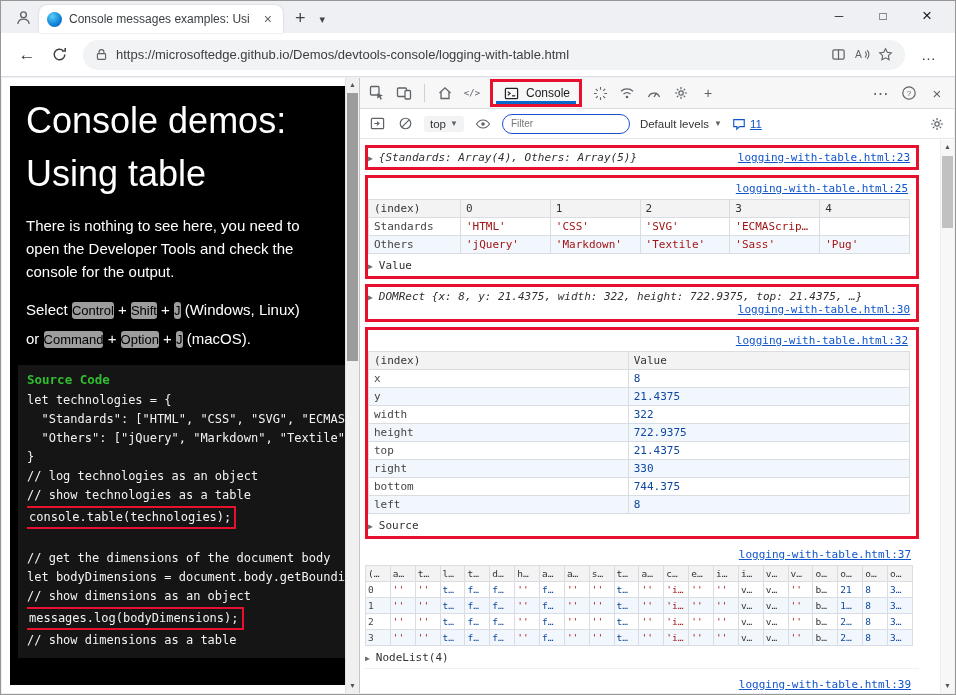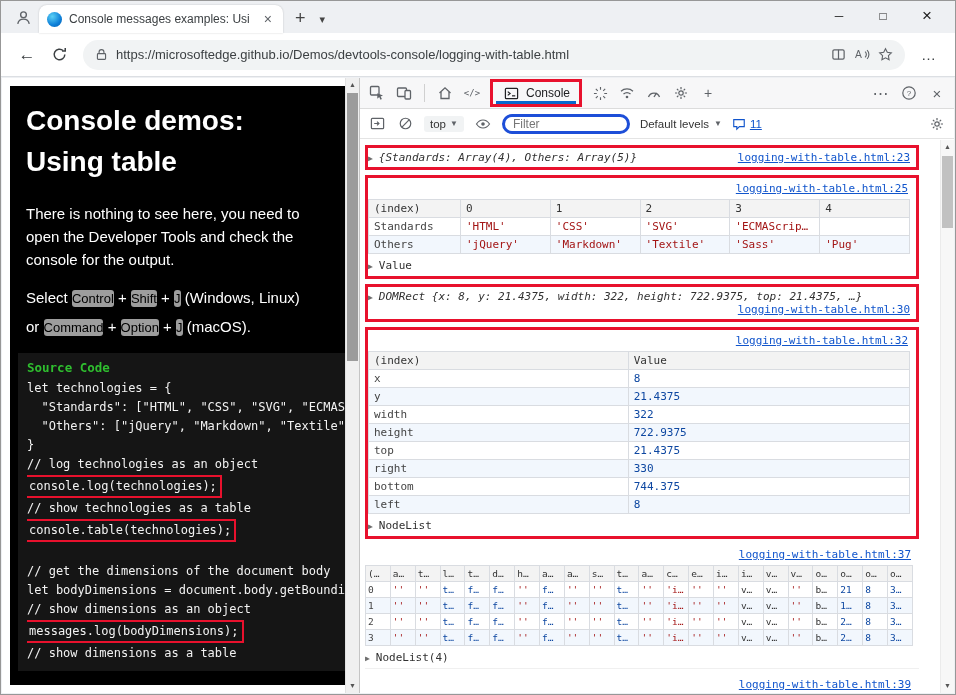--- a/index.html
+++ b/index.html
@@ -26,22 +26,22 @@
   .url { flex:1; font-size:13px; color:#3c4043; white-space:nowrap; overflow:hidden; }
   .addr-ico { color:#5f6368; display:flex; flex:none; }
   .more { font-size:15px; color:#3c4043; letter-spacing:1px; width:32px; text-align:center; }
 
   
   .content { position:absolute; top:77px; left:1px; right:1px; bottom:1px; display:flex; }
 
   
   .page { width:357px; position:relative; background:#fff; flex:none; }
   .page-black { position:absolute; left:8px; right:14px; top:8px; bottom:8px; background:#000; color:#fff; overflow:hidden; }
-  .heading { font-size:28px; font-weight:bold; line-height:41px; margin:14px 16px 0 16px; }
-  .heading + .heading { margin-top:0; }
+  .heading { font-size:36px; font-weight:normal; line-height:41px; margin:14px 16px 0 16px; }
+  .heading + .heading { margin-top:12px; }
   .para { font-size:15px; line-height:23px; margin:20px 16px 0 16px; }
   .shortcut { font-size:15px; line-height:28px; margin:13px 16px 0 16px; }
   .key { background:#9d9d9d; color:#000; border-radius:3px; padding:1px 0; font-size:13px; }
   .code { background:#151515; margin:11px 0 0 8px; padding:7px 0 8px 9px; }
   .code-title { color:#2fbe2f; font-family:"DejaVu Sans Mono", monospace; font-size:12.5px; font-weight:bold; margin-bottom:4px; }
   .codeline { font-family:"DejaVu Sans Mono", monospace; font-size:12px; line-height:19px; min-height:19px; white-space:pre; color:#f2f2f2; overflow:hidden; }
   .codebox { display:inline-block; border:2px solid #e8112d; padding:0 3px; margin:1px 0 1px -3px; }
   .page-scroll { position:absolute; top:0; right:0; bottom:0; width:14px; background:#f0f0f0; border-left:1px solid #e2e2e2; }
   .sc-arrow { position:absolute; left:0; width:13px; height:14px; text-align:center; font-size:7px; color:#555; line-height:14px; }
   .sc-up { top:0; } .sc-down { bottom:0; }
@@ -53,21 +53,21 @@
   .ico { width:18px; height:18px; display:flex; align-items:center; justify-content:center; flex:none; }
   .dt-sep { width:1px; height:18px; background:#d0d0d0; margin:0 2px; }
   .dt-tab { position:relative; display:flex; align-items:center; gap:6px; height:28px; padding:0 9px; border:3px solid #e8112d; color:#202124; font-size:12px; background:#f7f7f8; }
   .dt-underline { position:absolute; left:3px; right:3px; bottom:0; height:3px; background:#0868ce; }
   .dt-right { margin-left:auto; display:flex; align-items:center; gap:10px; }
   .code-tab-glyph { font-family:"DejaVu Sans Mono", monospace; font-size:9px; }
 
   .console-toolbar { height:30px; display:flex; align-items:center; padding:0 8px; gap:10px; border-bottom:1px solid #e4e4e4; color:#5f6368; background:#fff; }
   .ctx-dd { display:flex; align-items:center; gap:4px; background:#f1f3f4; border-radius:3px; padding:2px 6px; font-size:11.5px; color:#333; }
   .caret { font-size:8px; color:#5f6368; }
-  .filter { width:128px; height:20px; border:3px solid #1d4ed8; border-radius:10px; padding:0 8px; font-size:12px; color:#333; font-family:"Liberation Sans", sans-serif; }
+  .filter { width:128px; height:20px; border:1px solid #1d4ed8; border-radius:10px; padding:0 8px; font-size:10px; color:#333; font-family:"Liberation Sans", sans-serif; }
   .filter::placeholder { color:#767676; }
   .levels { display:flex; align-items:center; gap:5px; font-size:11.5px; color:#333; }
   .badge { display:flex; align-items:center; gap:4px; color:#1155cc; font-size:11.5px;text-decoration:underline; }
   .ct-gear { margin-left:auto; }
 
   
   .console-out { position:absolute; top:62px; left:5px; right:35px; bottom:0; padding-top:4px; font-family:"DejaVu Sans Mono", monospace; font-size:11px; color:#303030; overflow:hidden; }
   .msg { position:relative; padding:3px 6px 3px 0; border-bottom:1px solid #f0f0f0; overflow:hidden; }
   .redbox-msg { border:3px solid #e8112d; margin:1px 0 5px 0; }
   .tri { color:#6e6e6e; font-size:8px; margin-right:6px; }
@@ -188,21 +188,20 @@
           <span>(macOS).</span>
         </div>
         <div class="code">
           <div class="code-title">Source Code</div>
           <div>
               <div class="codeline">let technologies = {</div>
               <div class="codeline">  "Standards": ["HTML", "CSS", "SVG", "ECMASc</div>
               <div class="codeline">  "Others": ["jQuery", "Markdown", "Textile",</div>
               <div class="codeline">}</div>
               <div class="codeline">// log technologies as an object</div>
-              <div class="codeline"><span class="codebox">console.log(technologies);</span></div>
               <div class="codeline">// show technologies as a table</div>
               <div class="codeline"><span class="codebox">console.table(technologies);</span></div>
               <div class="codeline"></div>
               <div class="codeline">// get the dimensions of the document body</div>
               <div class="codeline">let bodyDimensions = document.body.getBoundin</div>
               <div class="codeline">// show dimensions as an object</div>
               <div class="codeline"><span class="codebox">messages.log(bodyDimensions);</span></div>
               <div class="codeline">// show dimensions as a table</div>
             </div>
         </div>
@@ -417,21 +416,21 @@
                 <tr>
                   <td class="k-idx">bottom</td>
                   <td class="k-num">744.375</td>
                 </tr>
                 <tr>
                   <td class="k-idx">left</td>
                   <td class="k-num">8</td>
                 </tr>
               </tbody>
             </table>
-          <div class="footer-row"><span class="tri">▶</span><span>NodeList</span></div>
+          <div class="footer-row"><span class="tri">▶</span><span>Source</span></div>
         </div>
 
         <div class="msg m37">
           <div class="linkrow"><a class="slink">logging-with-table.html:37</a></div>
           <table class="ctable dense">
               <thead>
                 <tr>
                   <th>(…</th>
                   <th>a…</th>
                   <th>t…</th>

